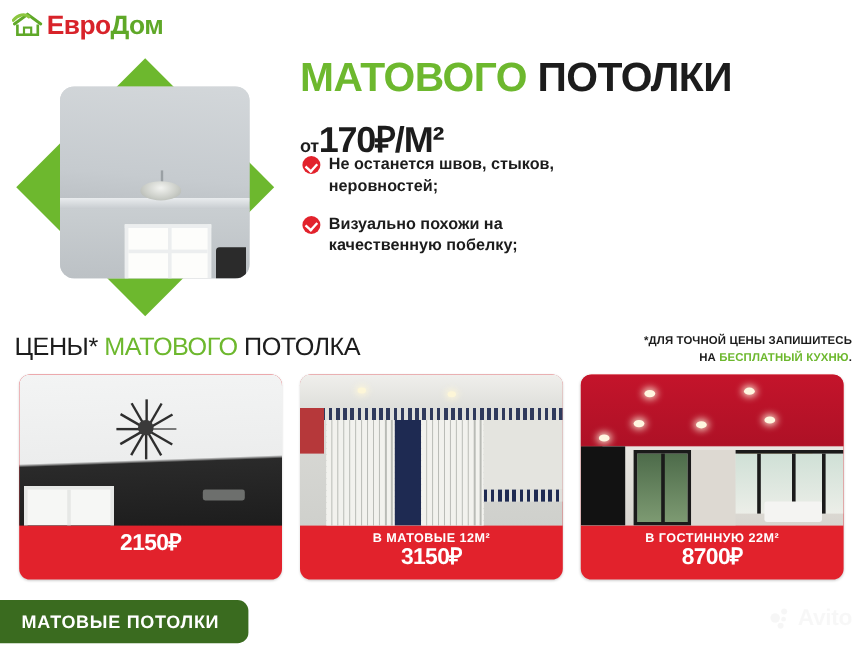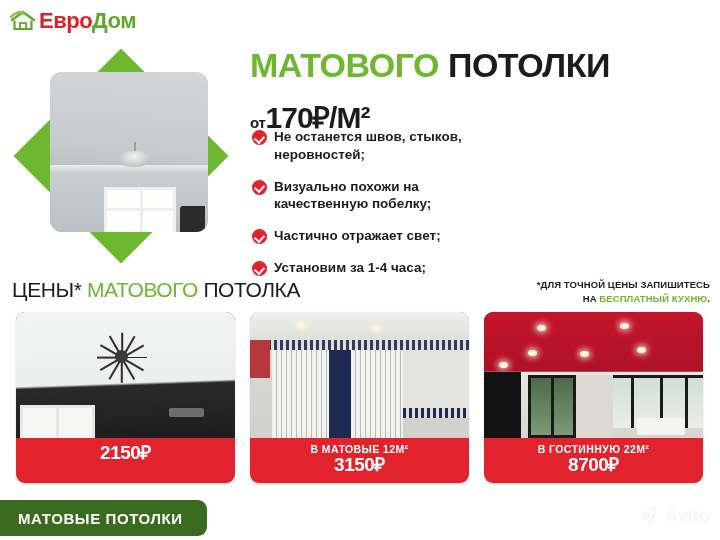--- a/index.html
+++ b/index.html
@@ -191,30 +191,20 @@
     <div class="bcol">
       <div class="bullet">
         <span class="tick"></span>
         <span class="btxt">Не останется швов, стыков, неровностей;</span>
       </div>
       <div class="bullet">
         <span class="tick"></span>
         <span class="btxt">Визуально похожи на качественную побелку;</span>
       </div>
     </div>
-    <div class="bcol">
-      <div class="bullet">
-        <span class="tick"></span>
-        <span class="btxt">Частично отражает свет;</span>
-      </div>
-      <div class="bullet">
-        <span class="tick"></span>
-        <span class="btxt">Установим за 1-4 часа;</span>
-      </div>
-    </div>
   </div>
 
   <div class="sec-title">
     <span class="blk">ЦЕНЫ*</span>
     <span class="grn">МАТОВОГО</span>
     <span class="blk">ПОТОЛКА</span>
   </div>
   <div class="note">
     <div>*ДЛЯ ТОЧНОЙ ЦЕНЫ ЗАПИШИТЕСЬ</div>
     <div><span>НА</span> <span class="grn">БЕСПЛАТНЫЙ КУХНЮ</span><span>.</span></div>

